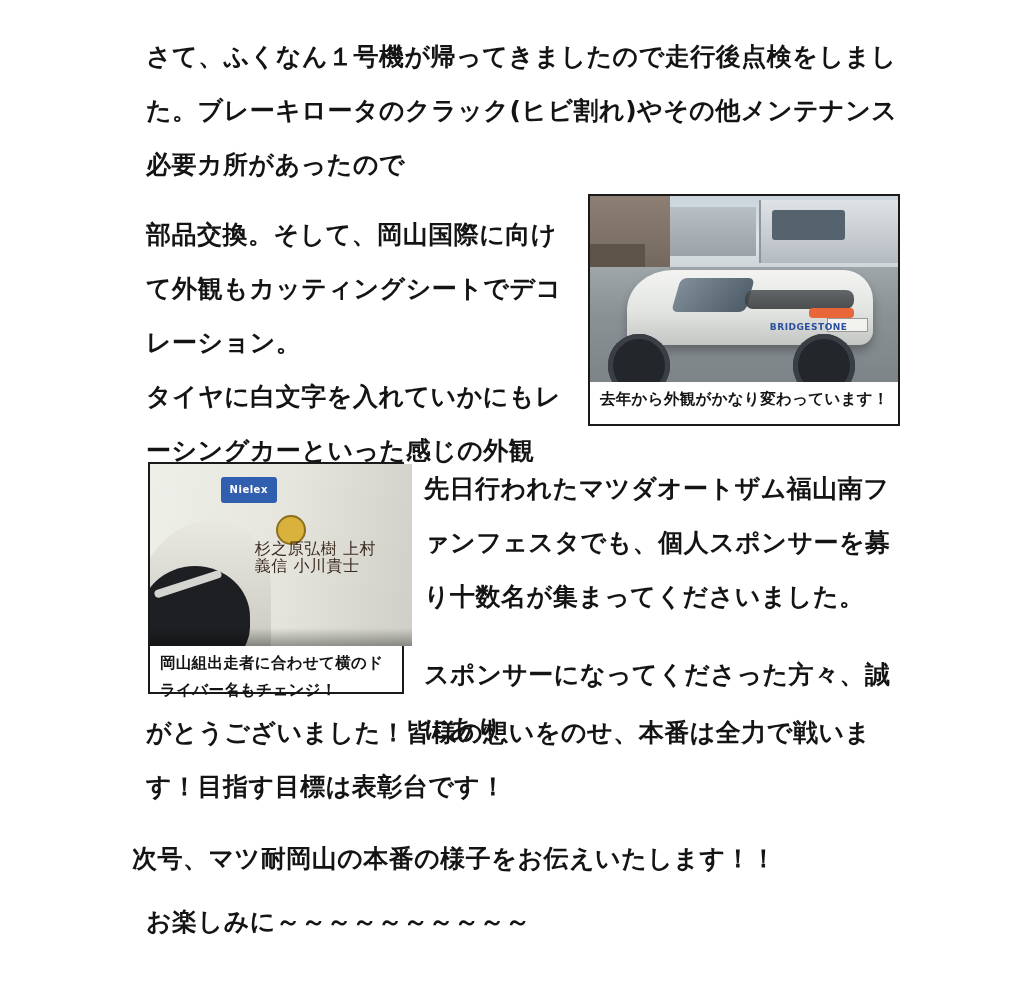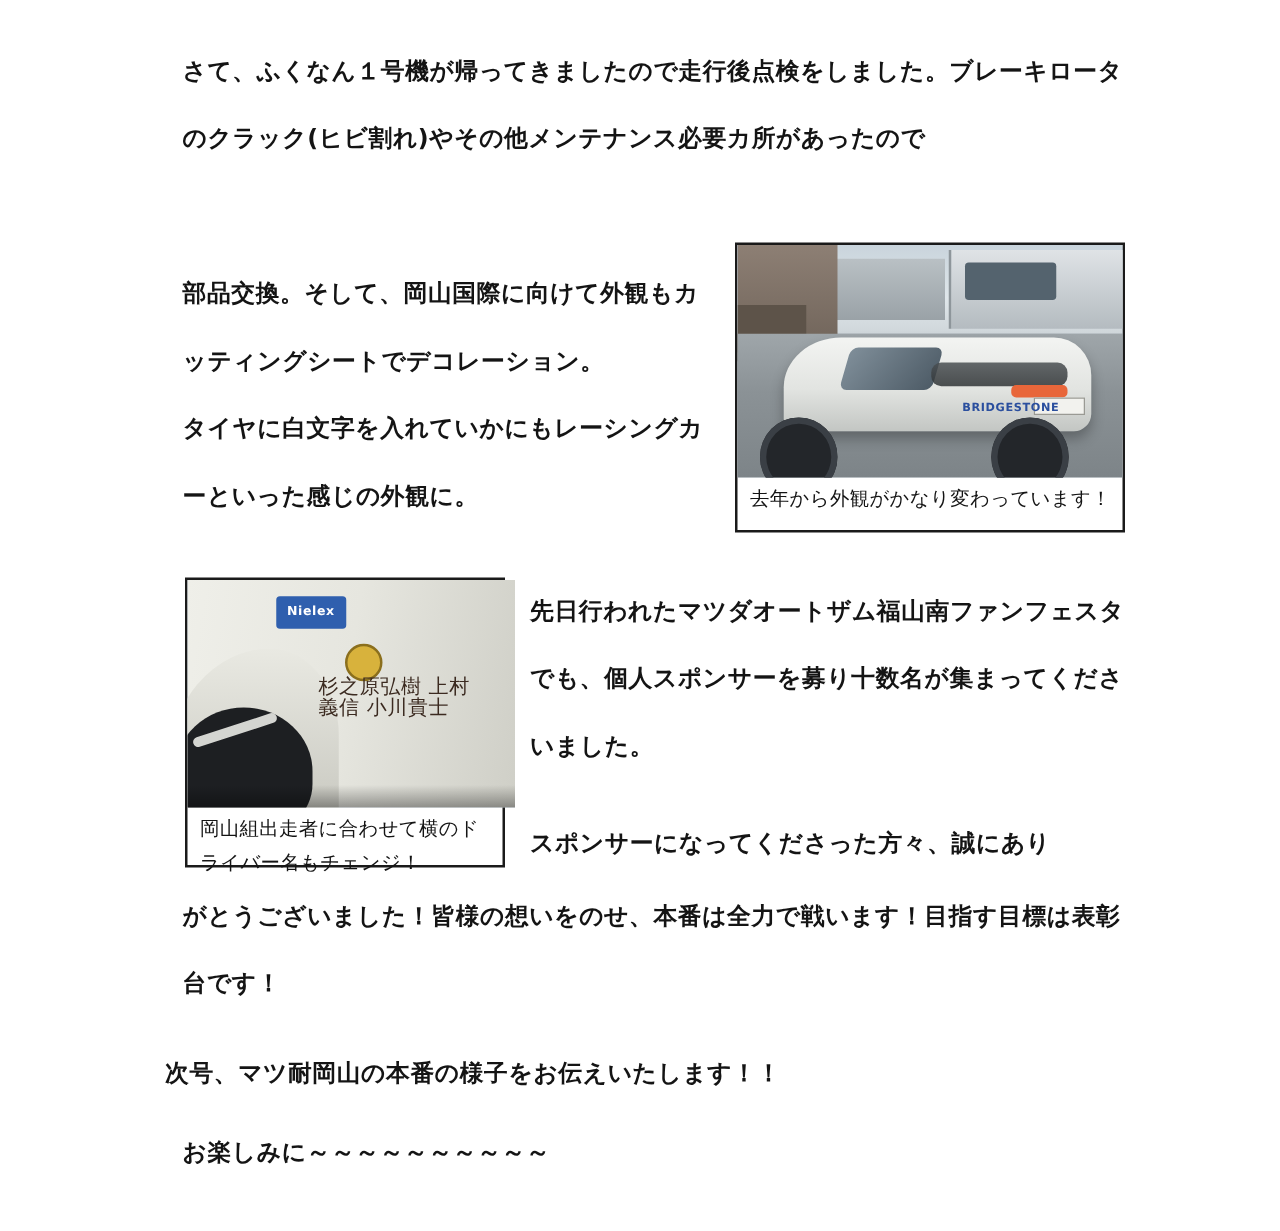--- a/index.html
+++ b/index.html
@@ -21,21 +21,21 @@
     left: 0;
     top: 0;
     width: 1024px;
     height: 985px;
     background: #ffffff;
   }
 
   
   .para {
     position: absolute;
-    font-size: 19px;
+    font-size: 25px;
     line-height: 54px;
     letter-spacing: 0.5px;
     font-weight: 600;
     color: #141414;
     white-space: pre-wrap;
   }
 
   .p-top      { left: 146px; top: 30px;  width: 760px; }
   .p-mid      { left: 146px; top: 208px; width: 430px; }
   .p-right1   { left: 424px; top: 462px; width: 480px; }
@@ -52,21 +52,21 @@
     box-sizing: border-box;
   }
   .figure .photo {
     position: relative;
     overflow: hidden;
     background: #9aa3ab;
   }
   .figure .caption {
     font-size: 15.5px;
     line-height: 27px;
-    font-weight: 400;
+    font-weight: 700;
     color: #141414;
     padding: 4px 8px 6px 10px;
     box-sizing: border-box;
     letter-spacing: 0.3px;
   }
 
   
   .fig-1 { left: 588px; top: 170px; width: 312px; height: 232px; margin-top: 24px; }
   .fig-1 .photo { width: 100%; height: 186px; }
   .fig-1 .caption { height: 42px; }

